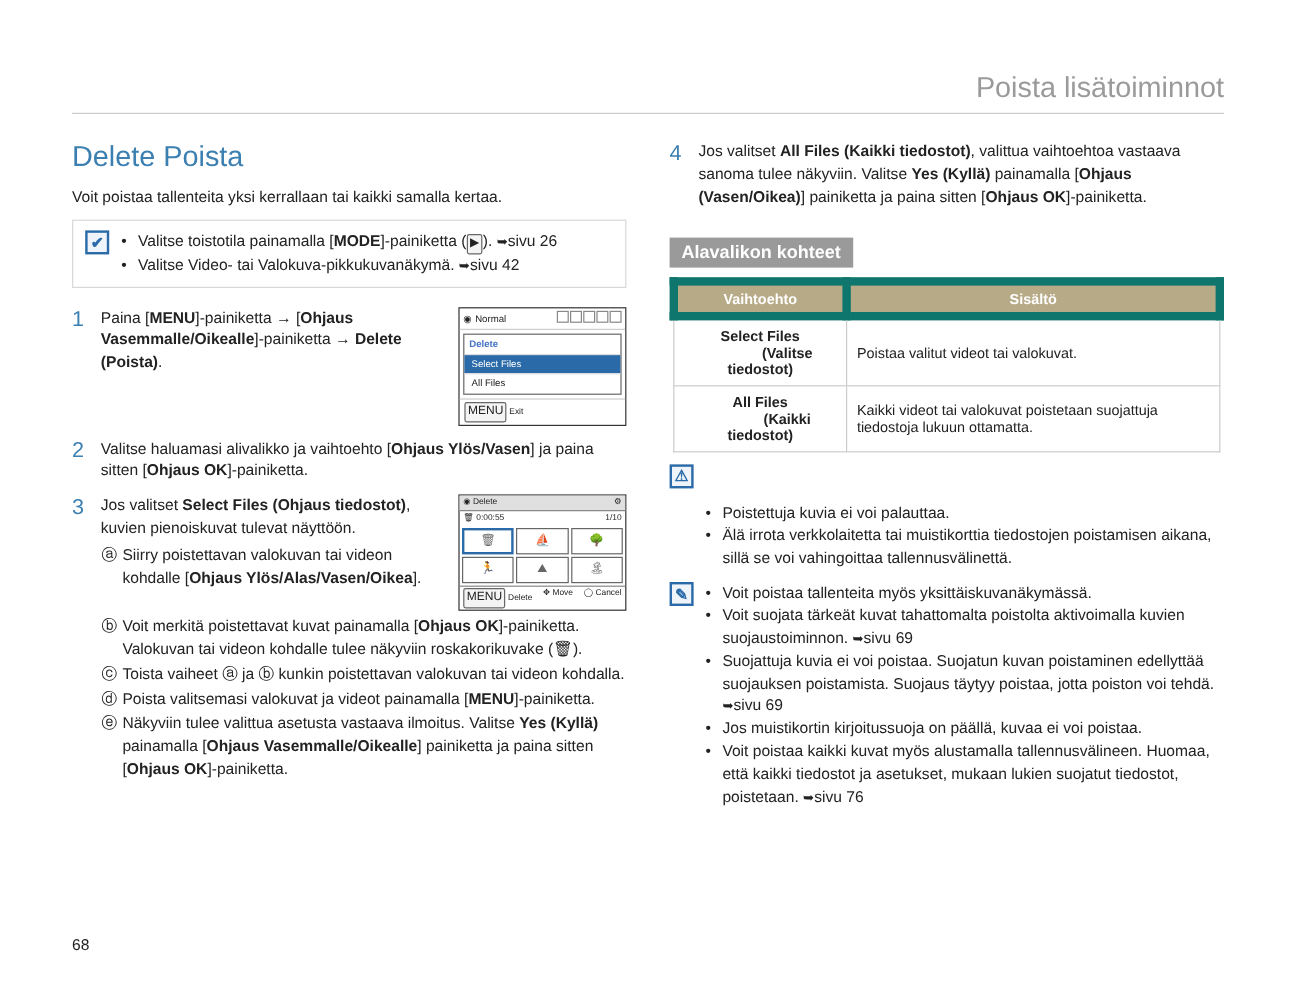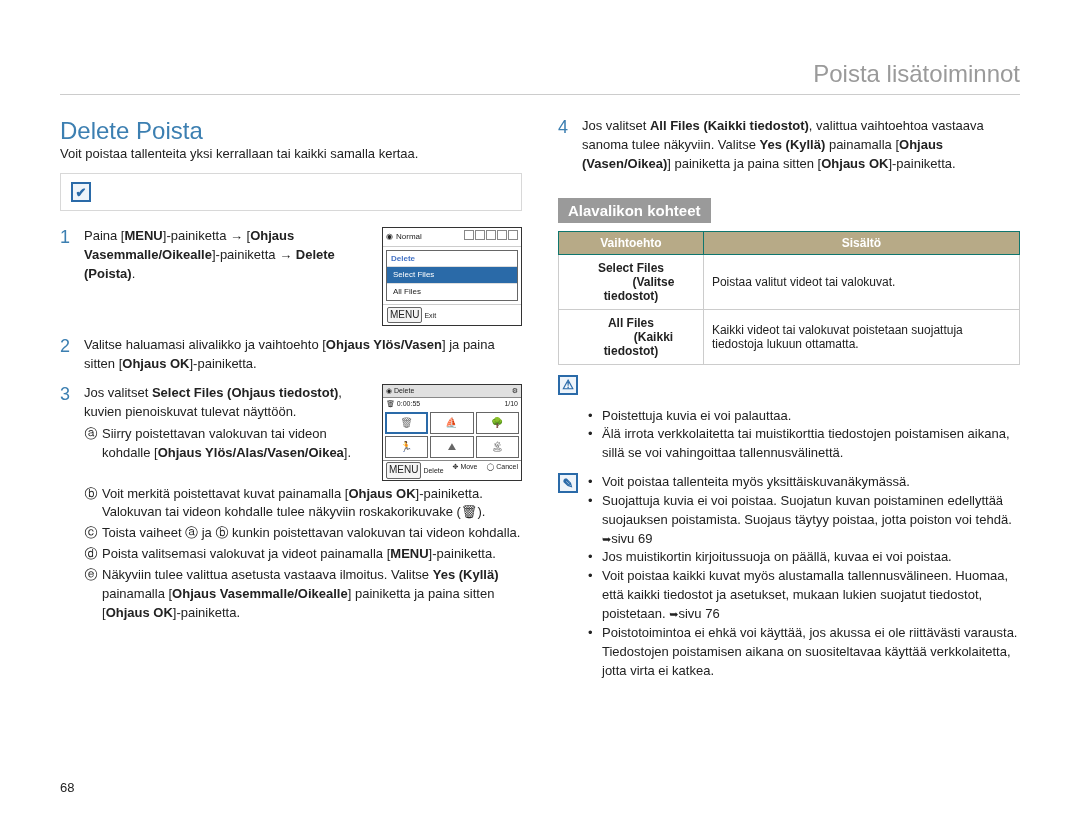--- a/index.html
+++ b/index.html
@@ -29,20 +29,21 @@
     gap: 36px;
   }
   .col {
     flex: 1;
     min-width: 0;
   }
   h1.section-title {
     color: #3c7fb1;
     font-size: 24px;
     font-weight: 400;
+    margin-bottom: 10px;
   }
   p.intro { margin-bottom: 10px; line-height: 1.4; }
 
   .note-box {
     border: 1px solid #d8d8d8;
     padding: 8px 10px;
     margin-bottom: 16px;
     display: flex;
     gap: 10px;
     align-items: flex-start;
@@ -149,21 +150,21 @@
     border-collapse: collapse;
     width: 100%;
     font-size: 12px;
     margin-bottom: 10px;
   }
   table.options th {
     background: #b7aa87;
     color: #fff;
     font-weight: bold;
     padding: 4px 6px;
-    border: 1px solid #0f766e;
+    border: 7px solid #0f766e;
     text-align: center;
   }
   table.options td {
     border: 1px solid #ccc;
     padding: 6px 8px;
     vertical-align: middle;
   }
   table.options td.label { text-align:center; font-weight:bold;}
   table.options td.label .sub { font-weight:bold;margin-left:45px;}
 
@@ -192,20 +193,28 @@
   <div class="chapter-title">Poista lisätoiminnot</div>
 
   <div class="columns">
 
     <div class="col">
       <h1 class="section-title">Delete Poista</h1>
       <p class="intro">Voit poistaa tallenteita yksi kerrallaan tai kaikki samalla kertaa.</p>
 
       <div class="note-box">
         <span class="checkbox-icon">✔</span>
+        <ul class="bullets" style="flex:1;">
+          <li>
+            <span>Valitse toistotila painamalla [</span><span class="bold">MODE</span><span>]-painiketta (</span><span class="key">▶</span><span>). </span><span class="ref">sivu 26</span>
+          </li>
+          <li>
+            <span>Valitse Video- tai Valokuva-pikkukuvanäkymä. </span><span class="ref">sivu 42</span>
+          </li>
+        </ul>
       </div>
 
       <div class="step-list">
 
         <div class="step">
           <div class="step-num">1</div>
           <div class="step-body step-row">
             <div class="step-text">
               <span>Paina [</span><span class="bold">MENU</span><span>]-painiketta → [</span><span class="bold">Ohjaus Vasemmalle/Oikealle</span><span>]-painiketta → </span><span class="bold">Delete (Poista)</span><span>.</span>
             </div>
@@ -309,23 +318,23 @@
         <ul class="bullets" style="flex:1;margin-top:32px;">
           <li>Poistettuja kuvia ei voi palauttaa.</li>
           <li>Älä irrota verkkolaitetta tai muistikorttia tiedostojen poistamisen aikana, sillä se voi vahingoittaa tallennusvälinettä.</li>
         </ul>
       </div>
 
       <div class="note-block">
         <span class="pencil-icon">✎</span>
         <ul class="bullets" style="flex:1;">
           <li><span>Voit poistaa tallenteita myös yksittäiskuvanäkymässä.</span></li>
+          <li><span>Voit suojata tärkeät kuvat tahattomalta poistolta aktivoimalla kuvien suojaustoiminnon. </span><span class="ref">sivu 69</span></li>
           <li><span>Suojattuja kuvia ei voi poistaa. Suojatun kuvan poistaminen edellyttää suojauksen poistamista. Suojaus täytyy poistaa, jotta poiston voi tehdä. </span><span class="ref">sivu 69</span></li>
           <li><span>Jos muistikortin kirjoitussuoja on päällä, kuvaa ei voi poistaa.</span></li>
           <li><span>Voit poistaa kaikki kuvat myös alustamalla tallennusvälineen. Huomaa, että kaikki tiedostot ja asetukset, mukaan lukien suojatut tiedostot, poistetaan. </span><span class="ref">sivu 76</span></li>
-          <li><span>Poistotoimintoa ei ehkä voi käyttää, jos akussa ei ole riittävästi varausta. Tiedostojen poistamisen aikana on suositeltavaa käyttää verkkolaitetta, jotta virta ei katkea.</span></li>
         </ul>
       </div>
     </div>
   </div>
 
   <div class="page-number">68</div>
 </div>
 
 </body></html>

